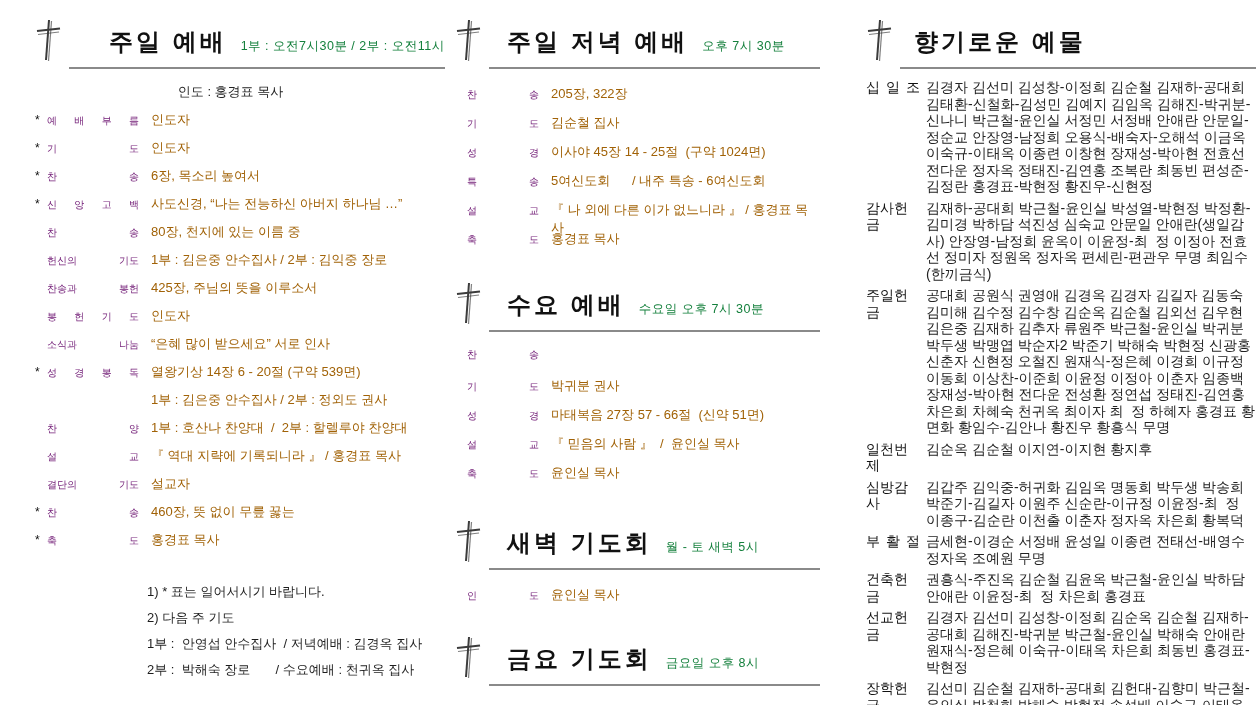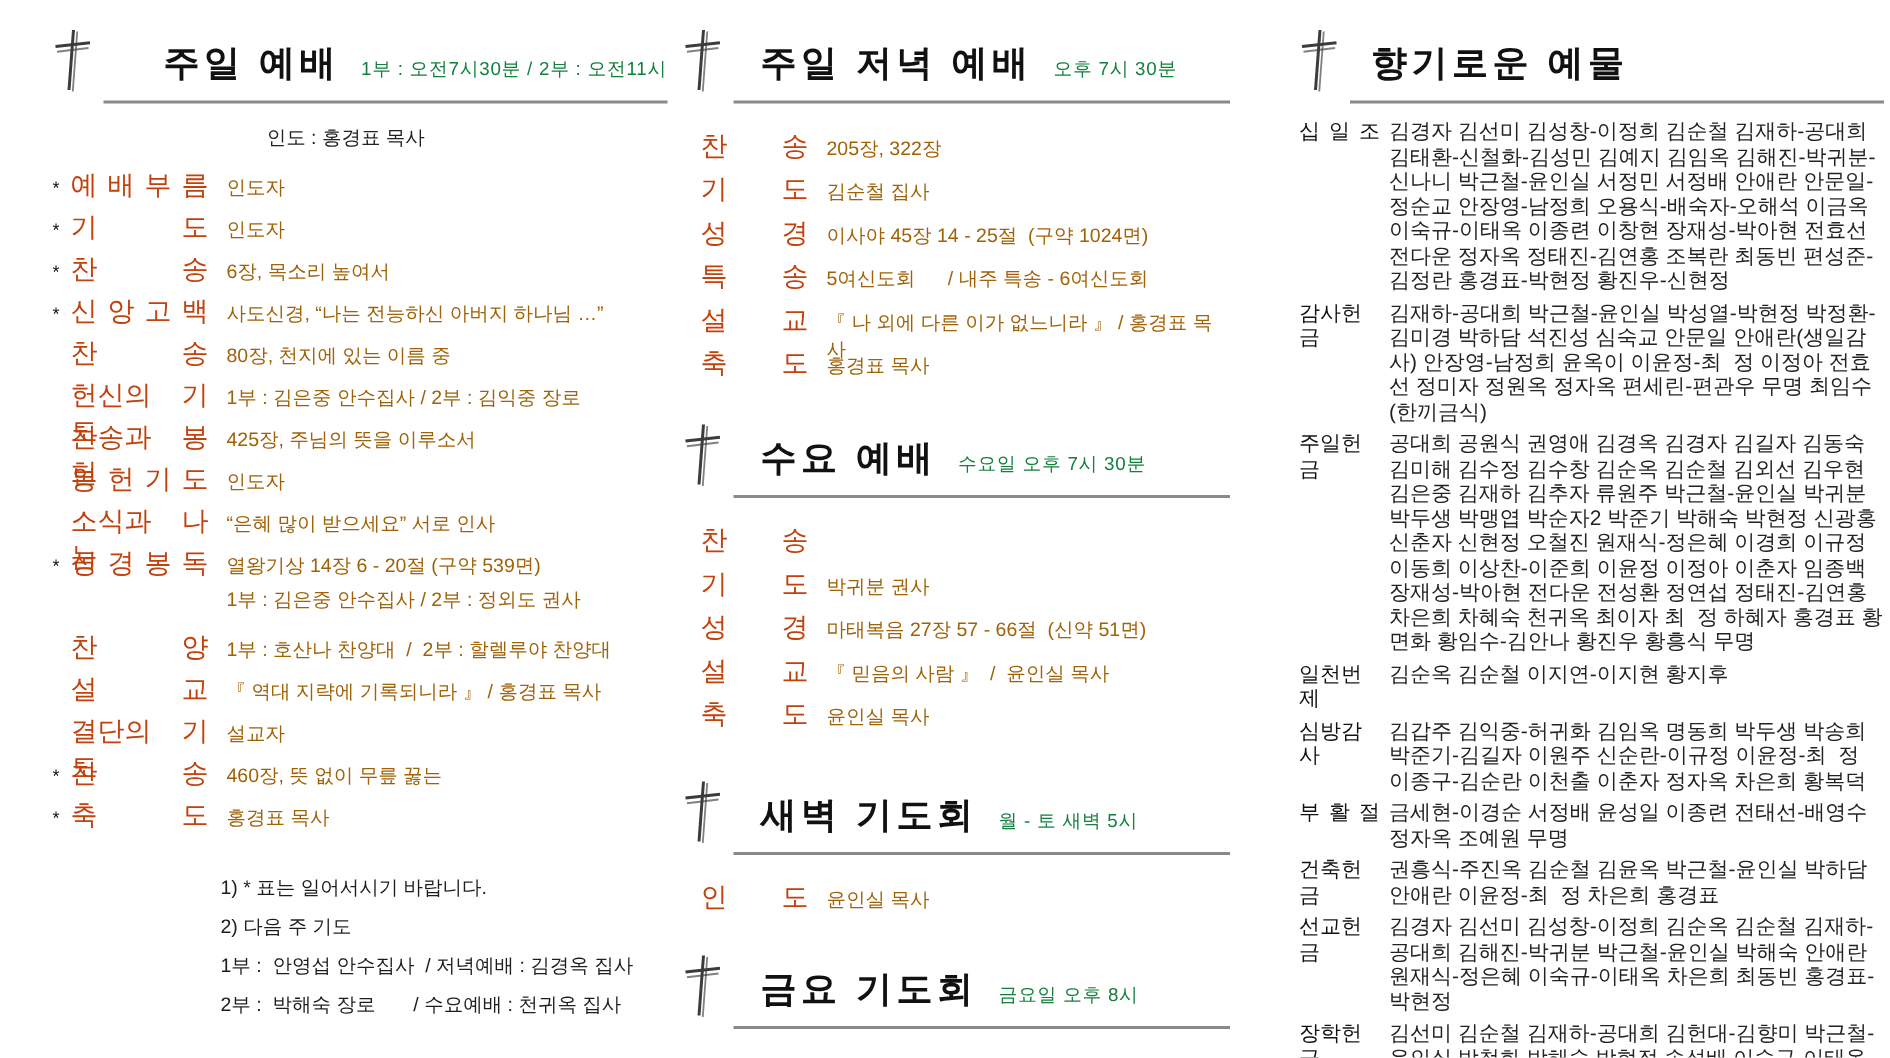--- a/index.html
+++ b/index.html
@@ -20,21 +20,21 @@
   .sec-title { font-size:24px; font-weight:bold; letter-spacing:3px; color:#111; white-space:nowrap; }
   .sec-time { font-size:12.5px; color:#15803d; letter-spacing:0.5px; white-space:nowrap; }
 
   .leader-note { text-align:center; font-size:13px; margin:14px 4px 10px 0; color:#222; }
 
   .svc-list { margin-top:6px; }
   .svc-item { display:flex; align-items:baseline; height:28px; font-size:13px; }
   .col-middle .svc-item { height:29px; }
   .star { flex:0 0 12px; font-size:12px; color:#111; }
   .lbl { flex:0 0 92px; margin-right:12px; text-align:justify; text-align-last:justify; 
-         font-size:18px; color:#c2410c; }
+         font-size:10px; color:#701a75; }
   .col-middle .lbl { flex:0 0 72px; }
   .val { flex:1; white-space:pre-wrap; color:#a16207; }
 
   .notes { margin-top:20px; margin-left:112px; font-size:13px; }
   .note-line { line-height:26px; white-space:pre-wrap; }
 
   .offering-list { margin-top:10px; }
   .offering-entry { display:flex; font-size:14px; line-height:16.5px; margin-bottom:5px; }
   .off-lbl { flex:0 0 54px; margin-right:6px; text-align:justify; text-align-last:justify; color:#111; }
   .off-names { flex:1; white-space:pre-wrap; color:#222; }

